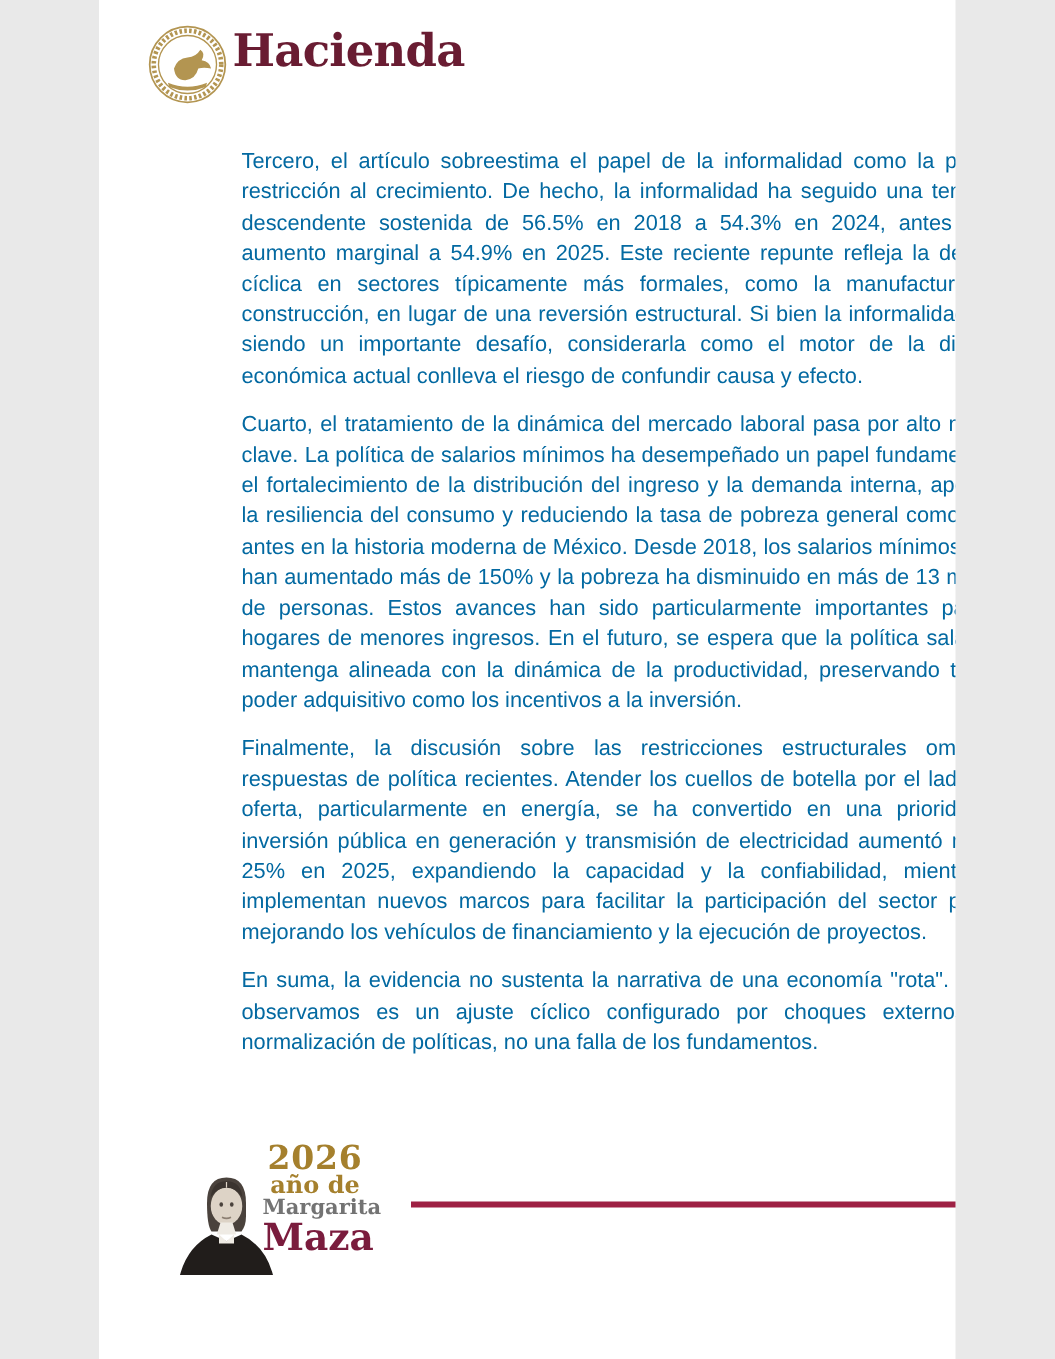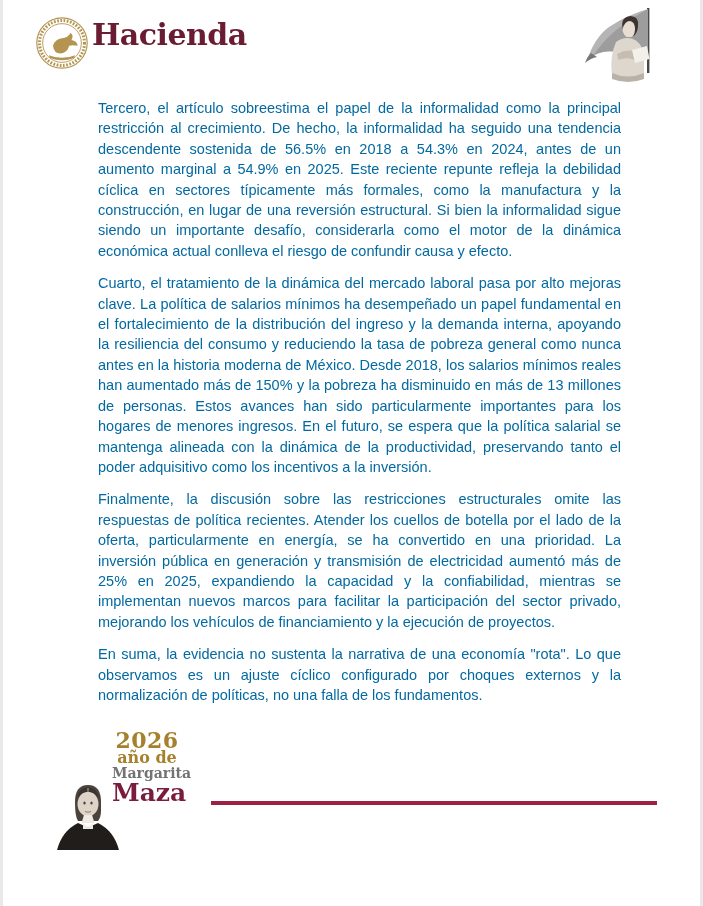--- a/index.html
+++ b/index.html
@@ -1,19 +1,19 @@
 <!DOCTYPE html>
 <html><head>
 <meta charset="utf-8">
 <style>
   * { margin:0; padding:0; box-sizing:border-box; }
   html,body { background:#e9e9e9; }
   .page {
     position:relative;
-    width:697px; height:906px;
+    width:571px; height:906px;
     background:#ffffff;
     margin:0 auto;
     overflow:hidden;
     font-family:"Liberation Sans", sans-serif;
   }
 
   
   .seal { position:absolute; left:32px; top:16px; width:54px; height:54px; }
   .logo-block { position:absolute; left:89px; top:19px; width:260px; }
   .logo-title {
@@ -42,21 +42,21 @@
     font-size:14.5px;
     line-height:20.4px;
     color:#0369a1;
     text-align:justify;
   }
   .doc-body p { margin:0 0 12px 0; }
 
   
   .portrait { position:absolute; left:46px; top:778px; width:78px; height:72px; }
   .footer-textblock {
-    position:absolute; left:109px; top:728px; width:70px;
+    position:absolute; left:109px; top:760px; width:70px;
     text-align:center;
     font-family:"DejaVu Serif", serif;
     font-weight:700;
   }
   .fy   { font-size:22px; line-height:24px; color:#a5802d; letter-spacing:0.5px; }
   .fcap { font-size:16px; line-height:11px; color:#a5802d; }
   .fn1  { font-size:14px; line-height:16px; color:#737373; margin-top:2px; }
   .fn2  { font-size:25px; line-height:24px; color:#7a1c3d;text-align:right; }
   .footer-rule {
     position:absolute; left:208px; top:801px;

